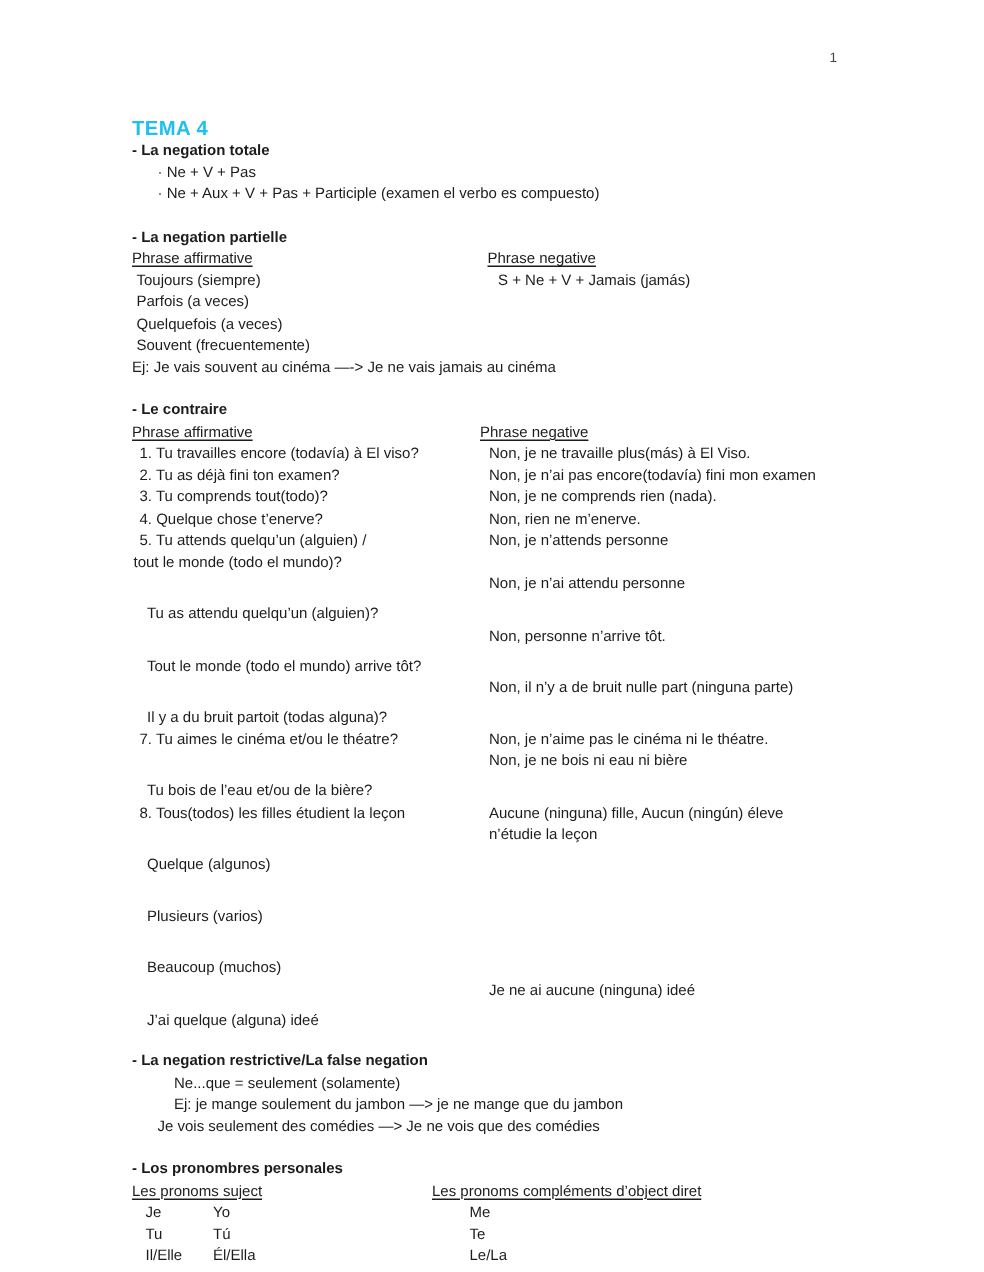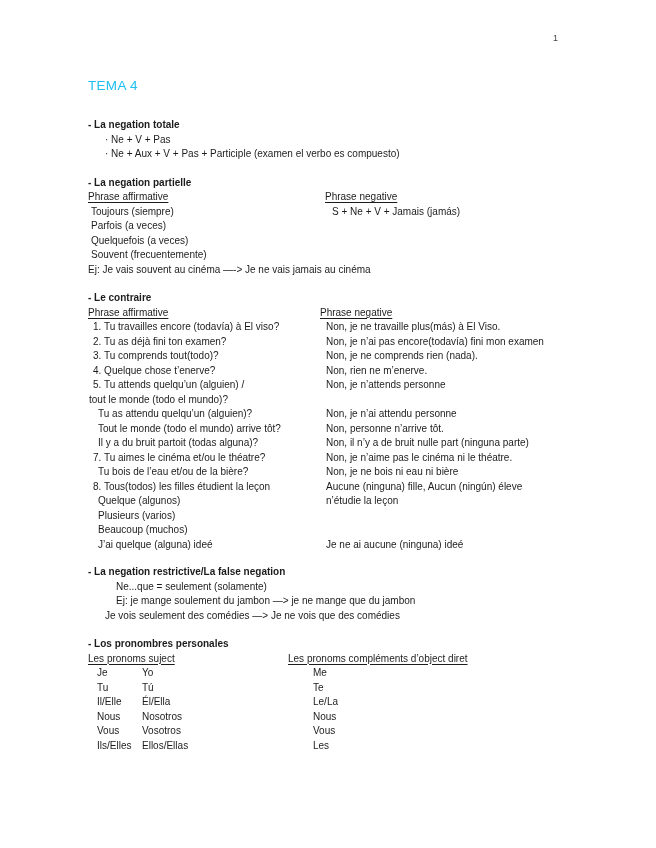--- a/index.html
+++ b/index.html
@@ -12,22 +12,22 @@
     line-height:14.5px;
     color:#1c1c1c;
     overflow:hidden;
   }
   .pagenum{
     position:absolute;top:31px;left:553px;
     font-size:9px;color:#444444;
   }
   .content{position:absolute;top:77px;left:88px;width:545px;}
   .title{
-    font-weight:normal;font-size:13.5px;line-height:17px;
-    margin-bottom:24px;letter-spacing:.3px;
+    font-weight:bold;font-size:13.5px;line-height:17px;
+    letter-spacing:.3px;
   }
   .h{font-weight:bold;}
   .gap{height:14px;}
   .gap13{height:13px;}
   .u{text-decoration:underline;text-underline-offset:2px;}
   .line{white-space:nowrap;}
   .ind17{padding-left:17px;}
   .ind1{padding-left:1px;margin-left:27px;}
   .row{display:flex;align-items:flex-start;white-space:nowrap;}
   
@@ -35,21 +35,21 @@
   .c2{padding-left:3px;}
   .c2 .l{flex:none;min-width:234px;}
   .c2 .r{padding-left:7px;}
   
   .c3h .l{flex:none;min-width:232px;}
   .c3 .r{padding-left:6px;}
   .c3.num{padding-left:5px;}
   .c3.num .l{flex:none;min-width:227px;}
   .c3.hang{padding-left:1px;}
   .c3.sub{padding-left:10px;}
-  .c3.sub .l{flex:none;min-width:222px;}
+  .c3.sub .l{flex:none;min-width:222px;margin-top:20px;}
   
   .p3h .l{flex:none;min-width:200px;}
   .p3{padding-left:9px;}
   .p3 .fr{flex:none;min-width:45px;}
   .p3 .es{flex:none;min-width:171px;}
 </style>
 </head>
 <body>
 
 <div class="page">

